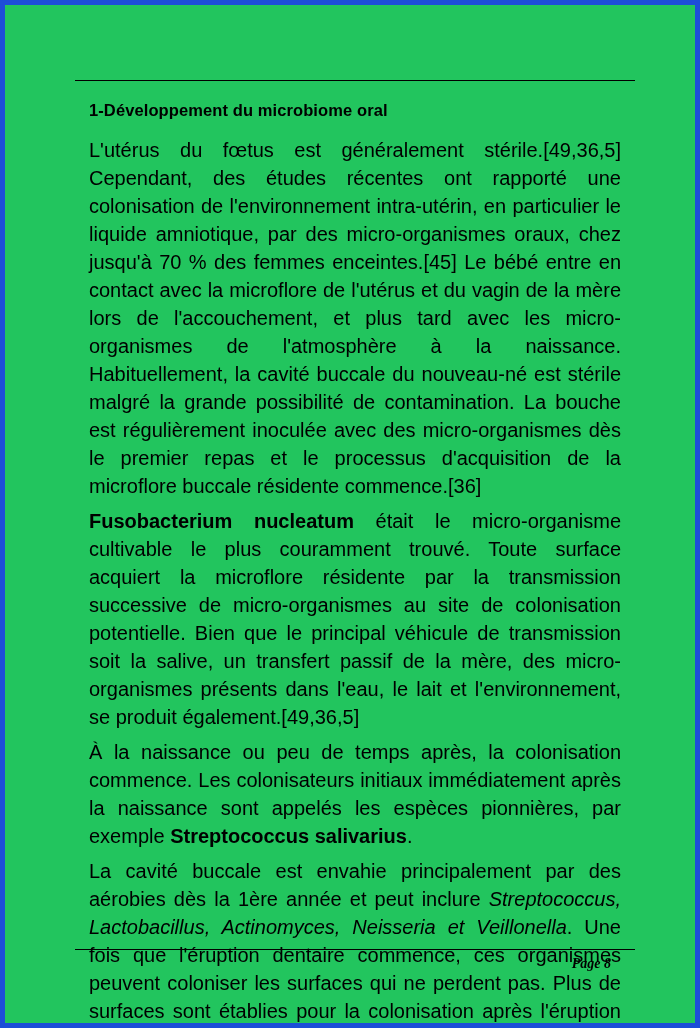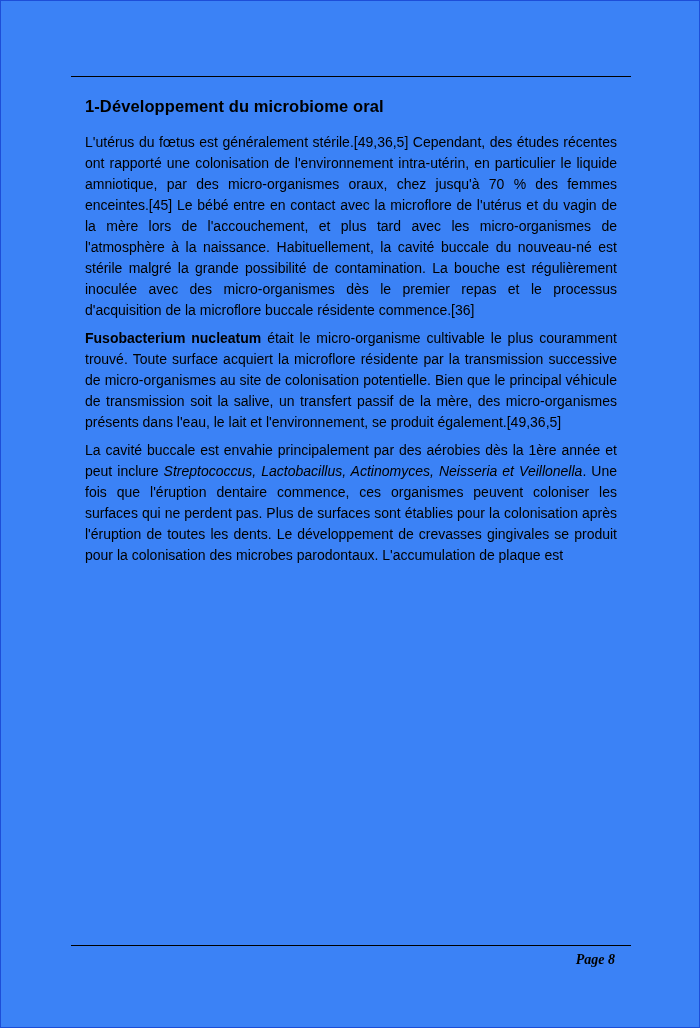--- a/index.html
+++ b/index.html
@@ -4,26 +4,26 @@
 <style>
   html, body {
     margin: 0;
     padding: 0;
     background: #ffffff;
   }
   .page {
     position: relative;
     width: 700px;
     height: 1028px;
-    background: #3b82f6;
+    background: #22c55e;
     font-family: "Liberation Sans", sans-serif;
     color: #000000;
     overflow: hidden;
     box-sizing: border-box;
-    border: 1px solid #1d4ed8;
+    border: 5px solid #1d4ed8;
   }
   .rule {
     position: absolute;
     left: 70px;
     width: 560px;
     height: 1px;
     background: #000000;
   }
   .rule-top { top: 75px; }
   .rule-bottom { top: 944px; }
@@ -33,22 +33,22 @@
     width: 532px;
     top: 96px;
   }
   .doc-title {
     font-size: 16.5px;
     font-weight: bold;
     margin: 0 0 16px 0;
     letter-spacing: 0.1px;
   }
   .para {
-    font-size: 14px;
-    line-height: 21px;
+    font-size: 20px;
+    line-height: 28px;
     text-align: justify;
     margin: 0 0 7px 0;
   }
   .run-n { font-style: normal; font-weight: normal; }
   .run-i { font-style: italic; }
   .run-bi { font-weight: bold; }
   .footer-text {
     position: absolute;
     right: 84px;
     top: 951px;
@@ -62,19 +62,20 @@
 <body>
 
 <div class="page">
   <div class="rule rule-top"></div>
 
   <div class="content">
     <h1 class="doc-title">1-Développement du microbiome oral</h1>
     <div>
         <p class="para"><span class="run-n">L'utérus du fœtus est généralement stérile.[49,36,5] Cependant, des études récentes ont rapporté une colonisation de l'environnement intra-utérin, en particulier le liquide amniotique, par des micro-organismes oraux, chez jusqu'à 70 % des femmes enceintes.[45] Le bébé entre en contact avec la microflore de l'utérus et du vagin de la mère lors de l'accouchement, et plus tard avec les micro-organismes de l'atmosphère à la naissance. Habituellement, la cavité buccale du nouveau-né est stérile malgré la grande possibilité de contamination. La bouche est régulièrement inoculée avec des micro-organismes dès le premier repas et le processus d'acquisition de la microflore buccale résidente commence.[36]</span></p>
         <p class="para"><span class="run-bi">Fusobacterium nucleatum</span><span class="run-n"> était le micro-organisme cultivable le plus couramment trouvé. Toute surface acquiert la microflore résidente par la transmission successive de micro-organismes au site de colonisation potentielle. Bien que le principal véhicule de transmission soit la salive, un transfert passif de la mère, des micro-organismes présents dans l'eau, le lait et l'environnement, se produit également.[49,36,5]</span></p>
+        <p class="para"><span class="run-n">À la naissance ou peu de temps après, la colonisation commence. Les colonisateurs initiaux immédiatement après la naissance sont appelés les espèces pionnières, par exemple </span><span class="run-bi">Streptococcus salivarius</span><span class="run-n">.</span></p>
         <p class="para"><span class="run-n">La cavité buccale est envahie principalement par des aérobies dès la 1ère année et peut inclure </span><span class="run-i">Streptococcus, Lactobacillus, Actinomyces, Neisseria et Veillonella</span><span class="run-n">. Une fois que l'éruption dentaire commence, ces organismes peuvent coloniser les surfaces qui ne perdent pas. Plus de surfaces sont établies pour la colonisation après l'éruption de toutes les dents. Le développement de crevasses gingivales se produit pour la colonisation des microbes parodontaux. L'accumulation de plaque est</span></p>
       </div>
   </div>
 
   <div class="rule rule-bottom"></div>
   <div class="footer-text">Page 8</div>
 </div>
 
 </body></html>

